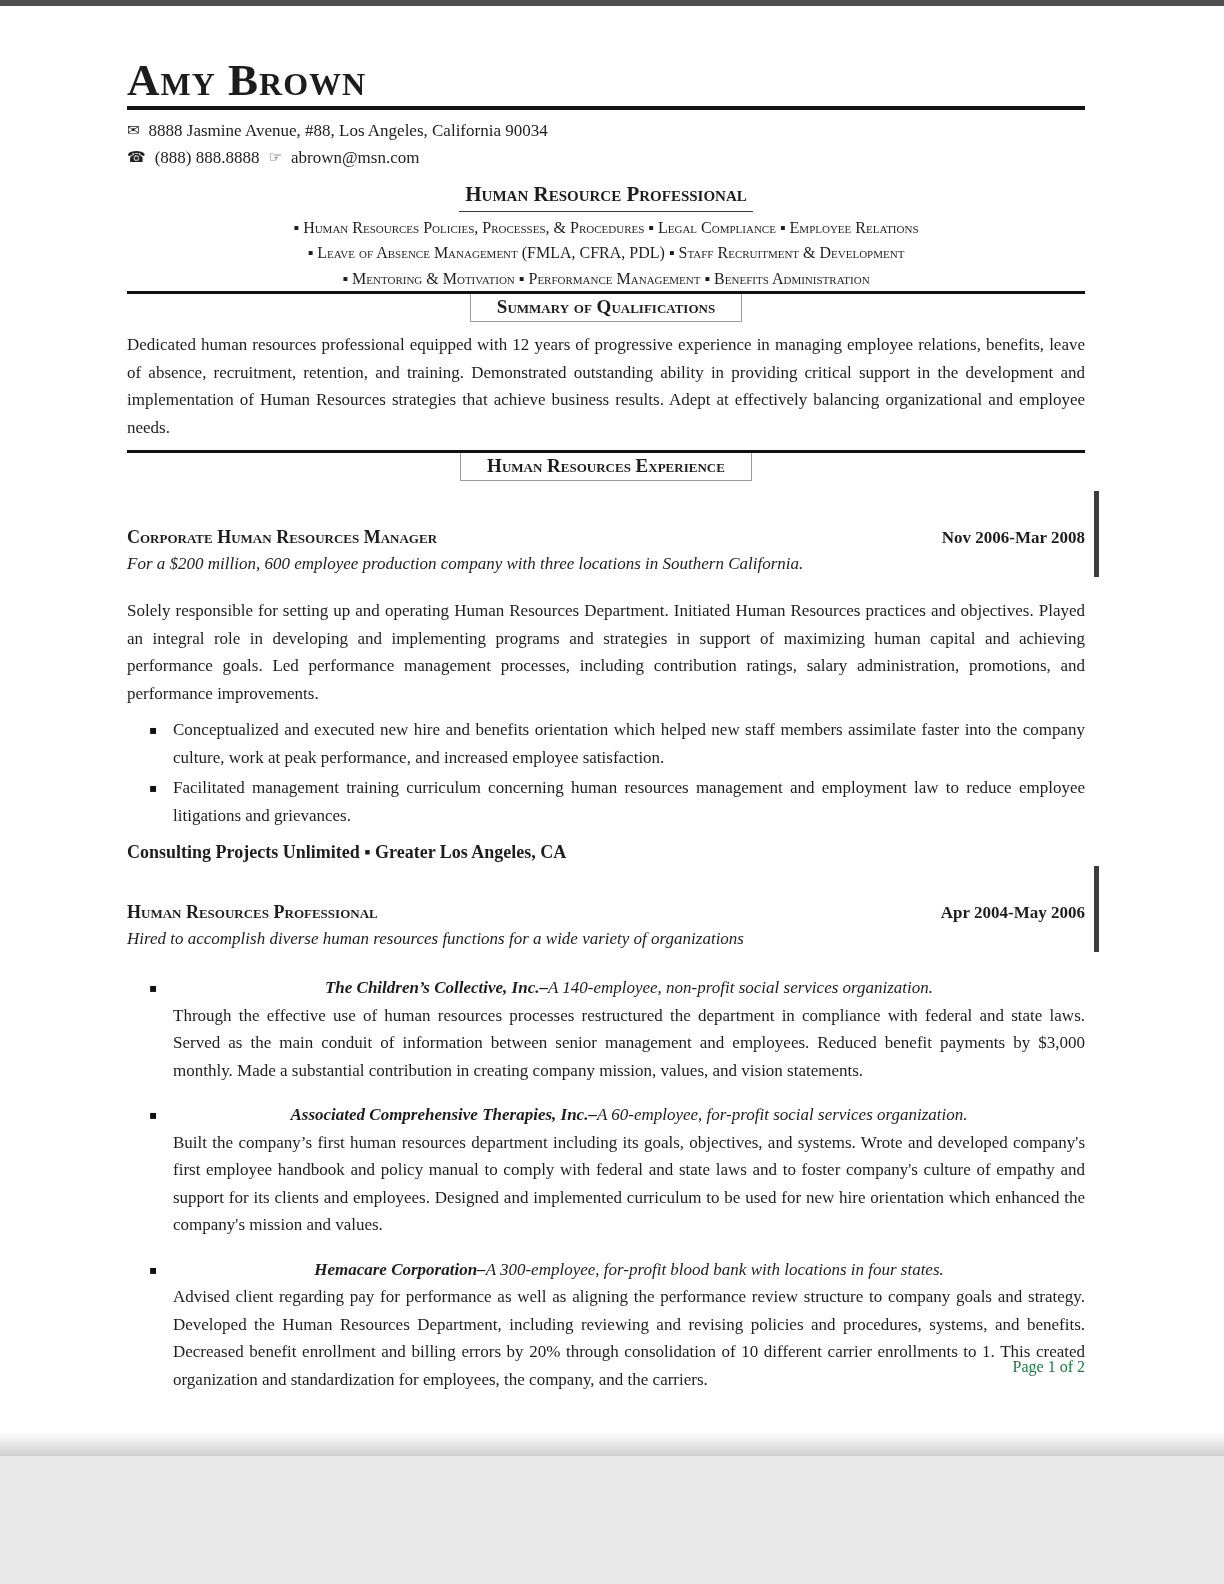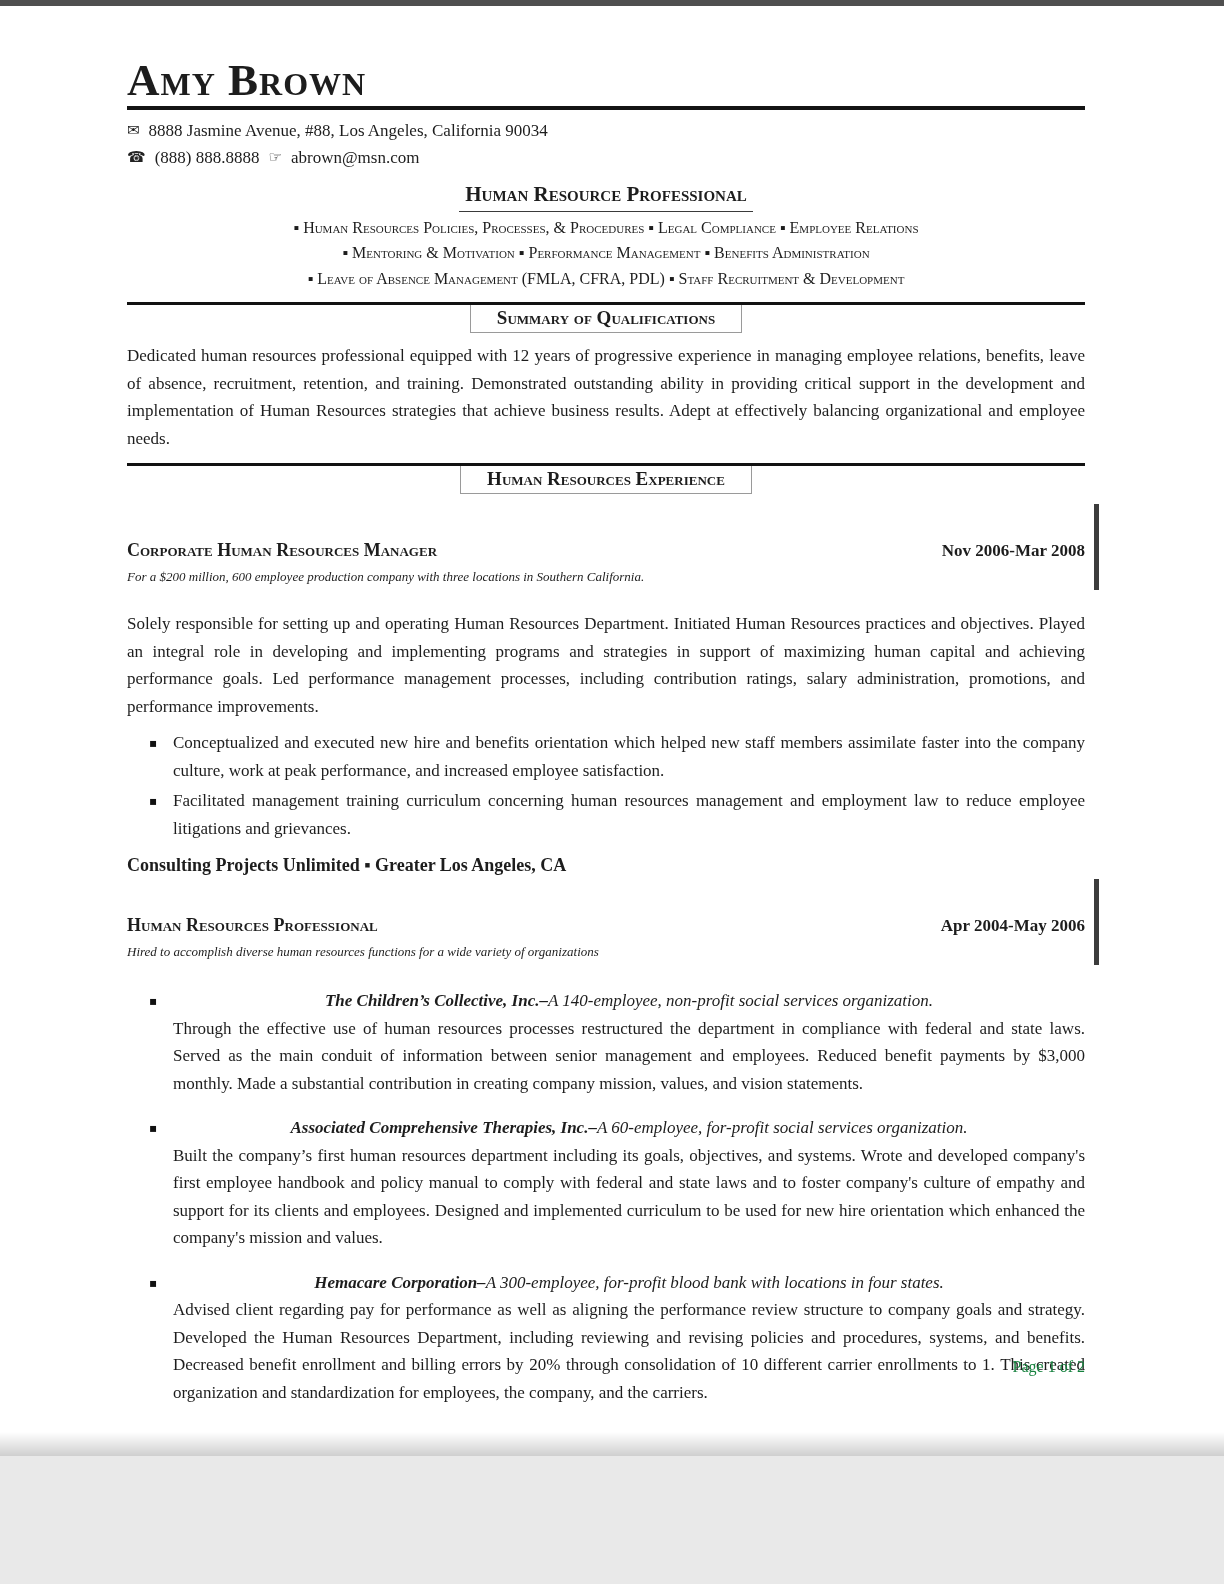--- a/index.html
+++ b/index.html
@@ -22,35 +22,35 @@
   .contact-line { display:flex; align-items:center; gap:9px; line-height:27px; }
   .cicon { font-family:"DejaVu Sans",sans-serif; font-size:15px; color:#222; }
 
   .title-wrap { text-align:center; margin-top:11px; }
   .doc-title {
     display:inline-block; font-variant:small-caps; font-weight:700; font-size:21px;
     border-bottom:1px solid #3a3a3a; padding:0 6px 4px;
   }
   .skills { text-align:center; font-variant:small-caps; font-size:16px; line-height:25.5px; margin-top:3px; }
 
-  .sec { border-top:3px solid #121212; text-align:center; margin-top:11px; line-height:0;font-family:Liberation Serif, serif; }
+  .sec { border-top:3px solid #121212; text-align:center; margin-top:0; line-height:0;font-family:Liberation Serif, serif; }
   .sec-head {
     display:inline-block; line-height:26px; font-variant:small-caps; font-weight:700; font-size:19px;
     border-left:1px solid #9a9a9a; border-right:1px solid #9a9a9a; border-bottom:1px solid #9a9a9a;
     padding:0 26px 1px;
   }
 
   .para { margin:9px 0; text-align:justify; font-size:17px; line-height:27.5px; }
   .job { margin-top:10px; }
   .company { font-weight:700; font-size:18px; line-height:27px; }
   .barred { border-right:5px solid #3c3c3c; margin-right:-14px; padding-right:9px; }
   .role-line { display:flex; justify-content:space-between; align-items:baseline; line-height:26px; }
   .role { font-variant:small-caps; font-weight:700; font-size:18px;margin-top:33px; }
   .dates { font-weight:700; font-size:17px;text-align:right; }
-  .tagline { font-style:italic; font-size:13px; line-height:26px; }
+  .tagline { font-style:italic; font-size:17px; line-height:26px; }
   .job-summary { margin-top:20px; }
 
   ul.blist { list-style:none; margin:6px 0 4px; padding:0 0 0 46px; }
   ul.blist > li { position:relative; text-align:justify; font-size:17px; line-height:27.5px; margin-bottom:3px; }
   ul.clients { list-style:none; margin:22px 0 0; padding:0 0 0 46px; }
   ul.clients > li { position:relative; font-size:17px; line-height:27.5px; margin-bottom:17px; }
   .marker { position:absolute; left:-24px; top:1px; font-size:12px; font-family:"DejaVu Sans",sans-serif; color:#111; }
   .client-lead { text-align:center;font-style:italic; }
   .client-name { font-weight:700; }
   .client-detail { text-align:justify; }
@@ -79,22 +79,22 @@
         <span>abrown@msn.com</span>
       </div>
     </div>
 
     <div class="title-wrap">
       <span class="doc-title">Human Resource Professional</span>
     </div>
 
     <div class="skills">
       <div>▪ Human Resources Policies, Processes, &amp; Procedures ▪ Legal Compliance ▪ Employee Relations</div>
+      <div>▪ Leave of Absence Management (FMLA, CFRA, PDL) ▪ Staff Recruitment &amp; Development</div>
       <div>▪ Mentoring &amp; Motivation ▪ Performance Management ▪ Benefits Administration</div>
-      <div>▪ Leave of Absence Management (FMLA, CFRA, PDL) ▪ Staff Recruitment &amp; Development</div>
     </div>
 
     <div class="sec">
       <span class="sec-head">Summary of Qualifications</span>
     </div>
     <p class="para">Dedicated human resources professional equipped with 12 years of progressive experience in managing employee relations, benefits, leave of absence, recruitment, retention, and training. Demonstrated outstanding ability in providing critical support in the development and implementation of Human Resources strategies that achieve business results. Adept at effectively balancing organizational and employee needs.</p>
 
     <div class="sec">
       <span class="sec-head">Human Resources Experience</span>
     </div>

